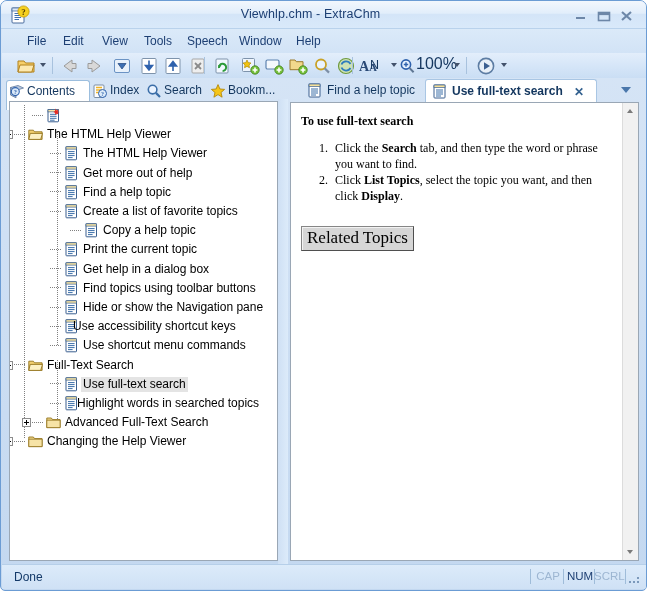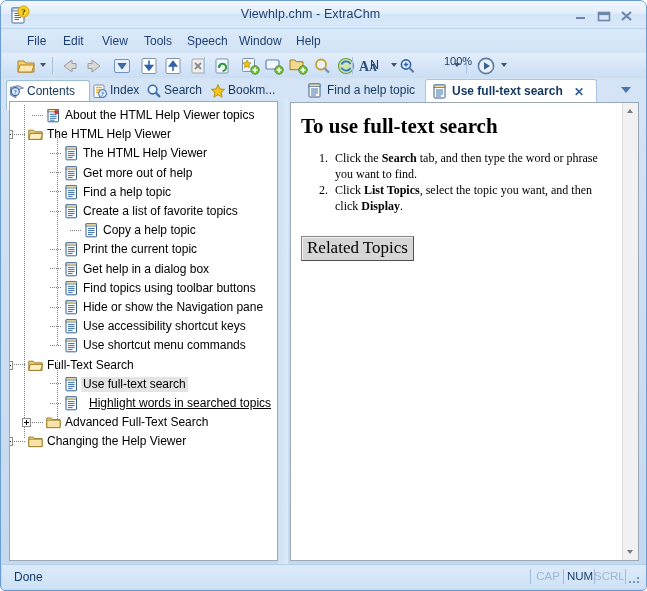--- a/index.html
+++ b/index.html
@@ -98,23 +98,22 @@
     position: absolute;
     top: 10px;
     width: 0; height: 0;
     border-left: 3.5px solid transparent;
     border-right: 3.5px solid transparent;
     border-top: 4px solid #42526b;
   }
   #zoom-label {
     position: absolute;
     top: 2px; left: 414px;
-    font-size: 11px;
+    font-size: 16px;
     color: #14365f;
-    margin-left: 28px;
   }
   #font-n-label {
     position: absolute;
     top: 5px; left: 368px;
     font-size: 12.5px;
     color: #14365f;
   }
 
   
   #nav-tabstrip {
@@ -298,21 +297,21 @@
     position: absolute;
     left: 0; top: 0;
     width: 331px; height: 457px;
     padding: 10px 8px 0 10px;
     box-sizing: border-box;
     font-family: "Liberation Serif", serif;
     color: #000;
     overflow: hidden;
   }
   #doc-heading {
-    font-size: 21px;
+    font-size: 12px;
     font-weight: bold;
     margin: 1px 0 12px 0;
   }
   #doc-list {
     margin: 0 0 0 4px;
     padding-left: 26px;
     font-size: 12px;
     line-height: 1.31;
   }
   #doc-list li { margin-bottom: 1px; padding-left: 4px; }
@@ -643,21 +642,20 @@
               <rect x="2" y="1.6" width="10.5" height="12.2" rx="0.6" fill="#ffffff" stroke="#3a5f8f" stroke-width="1"></rect>
               <rect x="2" y="1.6" width="10.5" height="2.3" fill="#f7e4a4" stroke="#3a5f8f" stroke-width="0.7"></rect>
               <g stroke="#3a6ea8" stroke-width="1">
                 <line x1="4" y1="6.3" x2="10.6" y2="6.3"></line>
                 <line x1="4" y1="8.3" x2="10.6" y2="8.3"></line>
                 <line x1="4" y1="10.3" x2="10.6" y2="10.3"></line>
                 <line x1="4" y1="12.2" x2="8.6" y2="12.2"></line>
               </g>
               <path d="M9.4 0.4 L10.4 2.4 L12.4 1.6 L11.6 3.6 L13.6 4 L11.6 4.8 L12.6 6.6 L10.6 5.8 L9.4 7 L9 4.8 L7.4 4 L9 3 Z" fill="#e8291f"></path>
             </svg></span>
-          <span class="lbl" style="left: 53px;">About the HTML Help Viewer topics</span>
         </div>
         <div class="tree-row" style="top: 23.2px;">
           <div class="dline-h" style="left: 4px; top: 8.6px; width: 11px;"></div>
           <span class="expander" style="left: -6px;"></span>
           <span class="tree-ico" style="left: 18px;"><svg width="15" height="15" viewBox="0 0 15 15">
               <path d="M0.8 3.2 h4.6 l1.1 1.6 h7.6 v7.6 h-13.3 z" fill="#f2cf6f" stroke="#93741e" stroke-width="0.9"></path>
               <path d="M2.2 6.4 h12.3 l-1.8 6 h-11.9 z" fill="#fcf0c3" stroke="#93741e" stroke-width="0.9"></path>
             </svg></span>
           <span class="lbl" style="left: 35px;">The HTML Help Viewer</span>
         </div>
@@ -792,21 +790,21 @@
           <span class="tree-ico" style="left: 54px;"><svg width="15" height="15" viewBox="0 0 15 15">
               <rect x="2" y="0.8" width="10.5" height="13" rx="0.6" fill="#ffffff" stroke="#3a5f8f" stroke-width="1"></rect>
               <rect x="2" y="0.8" width="10.5" height="2.3" fill="#f7e4a4" stroke="#3a5f8f" stroke-width="0.7"></rect>
               <g stroke="#3a6ea8" stroke-width="1">
                 <line x1="4" y1="5.6" x2="10.6" y2="5.6"></line>
                 <line x1="4" y1="7.6" x2="10.6" y2="7.6"></line>
                 <line x1="4" y1="9.6" x2="10.6" y2="9.6"></line>
                 <line x1="4" y1="11.6" x2="8.6" y2="11.6"></line>
               </g>
             </svg></span>
-          <span class="lbl" style="left: 71px;">Use accessibility shortcut keys</span>
+          <span class="lbl" style="left: 61px;">Use accessibility shortcut keys</span>
         </div>
         <div class="tree-row" style="top: 234.4px;">
           <div class="dline-h" style="left: 40px; top: 8.6px; width: 11px;"></div>
           <span class="tree-ico" style="left: 54px;"><svg width="15" height="15" viewBox="0 0 15 15">
               <rect x="2" y="0.8" width="10.5" height="13" rx="0.6" fill="#ffffff" stroke="#3a5f8f" stroke-width="1"></rect>
               <rect x="2" y="0.8" width="10.5" height="2.3" fill="#f7e4a4" stroke="#3a5f8f" stroke-width="0.7"></rect>
               <g stroke="#3a6ea8" stroke-width="1">
                 <line x1="4" y1="5.6" x2="10.6" y2="5.6"></line>
                 <line x1="4" y1="7.6" x2="10.6" y2="7.6"></line>
                 <line x1="4" y1="9.6" x2="10.6" y2="9.6"></line>
@@ -843,21 +841,21 @@
           <span class="tree-ico" style="left: 54px;"><svg width="15" height="15" viewBox="0 0 15 15">
               <rect x="2" y="0.8" width="10.5" height="13" rx="0.6" fill="#ffffff" stroke="#3a5f8f" stroke-width="1"></rect>
               <rect x="2" y="0.8" width="10.5" height="2.3" fill="#f7e4a4" stroke="#3a5f8f" stroke-width="0.7"></rect>
               <g stroke="#3a6ea8" stroke-width="1">
                 <line x1="4" y1="5.6" x2="10.6" y2="5.6"></line>
                 <line x1="4" y1="7.6" x2="10.6" y2="7.6"></line>
                 <line x1="4" y1="9.6" x2="10.6" y2="9.6"></line>
                 <line x1="4" y1="11.6" x2="8.6" y2="11.6"></line>
               </g>
             </svg></span>
-          <span class="lbl" style="left: 77px; text-decoration: underline;">Highlight words in searched topics</span>
+          <span class="lbl" style="left: 65px;">Highlight words in searched topics</span>
         </div>
         <div class="tree-row" style="top: 311.2px;">
           <div class="dline-h" style="left: 22px; top: 8.6px; width: 11px;"></div>
           <span class="expander plus" style="left: 12px;"></span>
           <span class="tree-ico" style="left: 36px;"><svg width="15" height="15" viewBox="0 0 15 15">
               <path d="M0.8 3 h4.6 l1.1 1.6 h7.6 v8 h-13.3 z" fill="#f0d78a" stroke="#93741e" stroke-width="0.9"></path>
               <path d="M0.8 5.2 h13.3 v7.4 h-13.3 z" fill="#f6e3a6" stroke="#93741e" stroke-width="0.8"></path>
             </svg></span>
           <span class="lbl" style="left: 53px;">Advanced Full-Text Search</span>
         </div>

